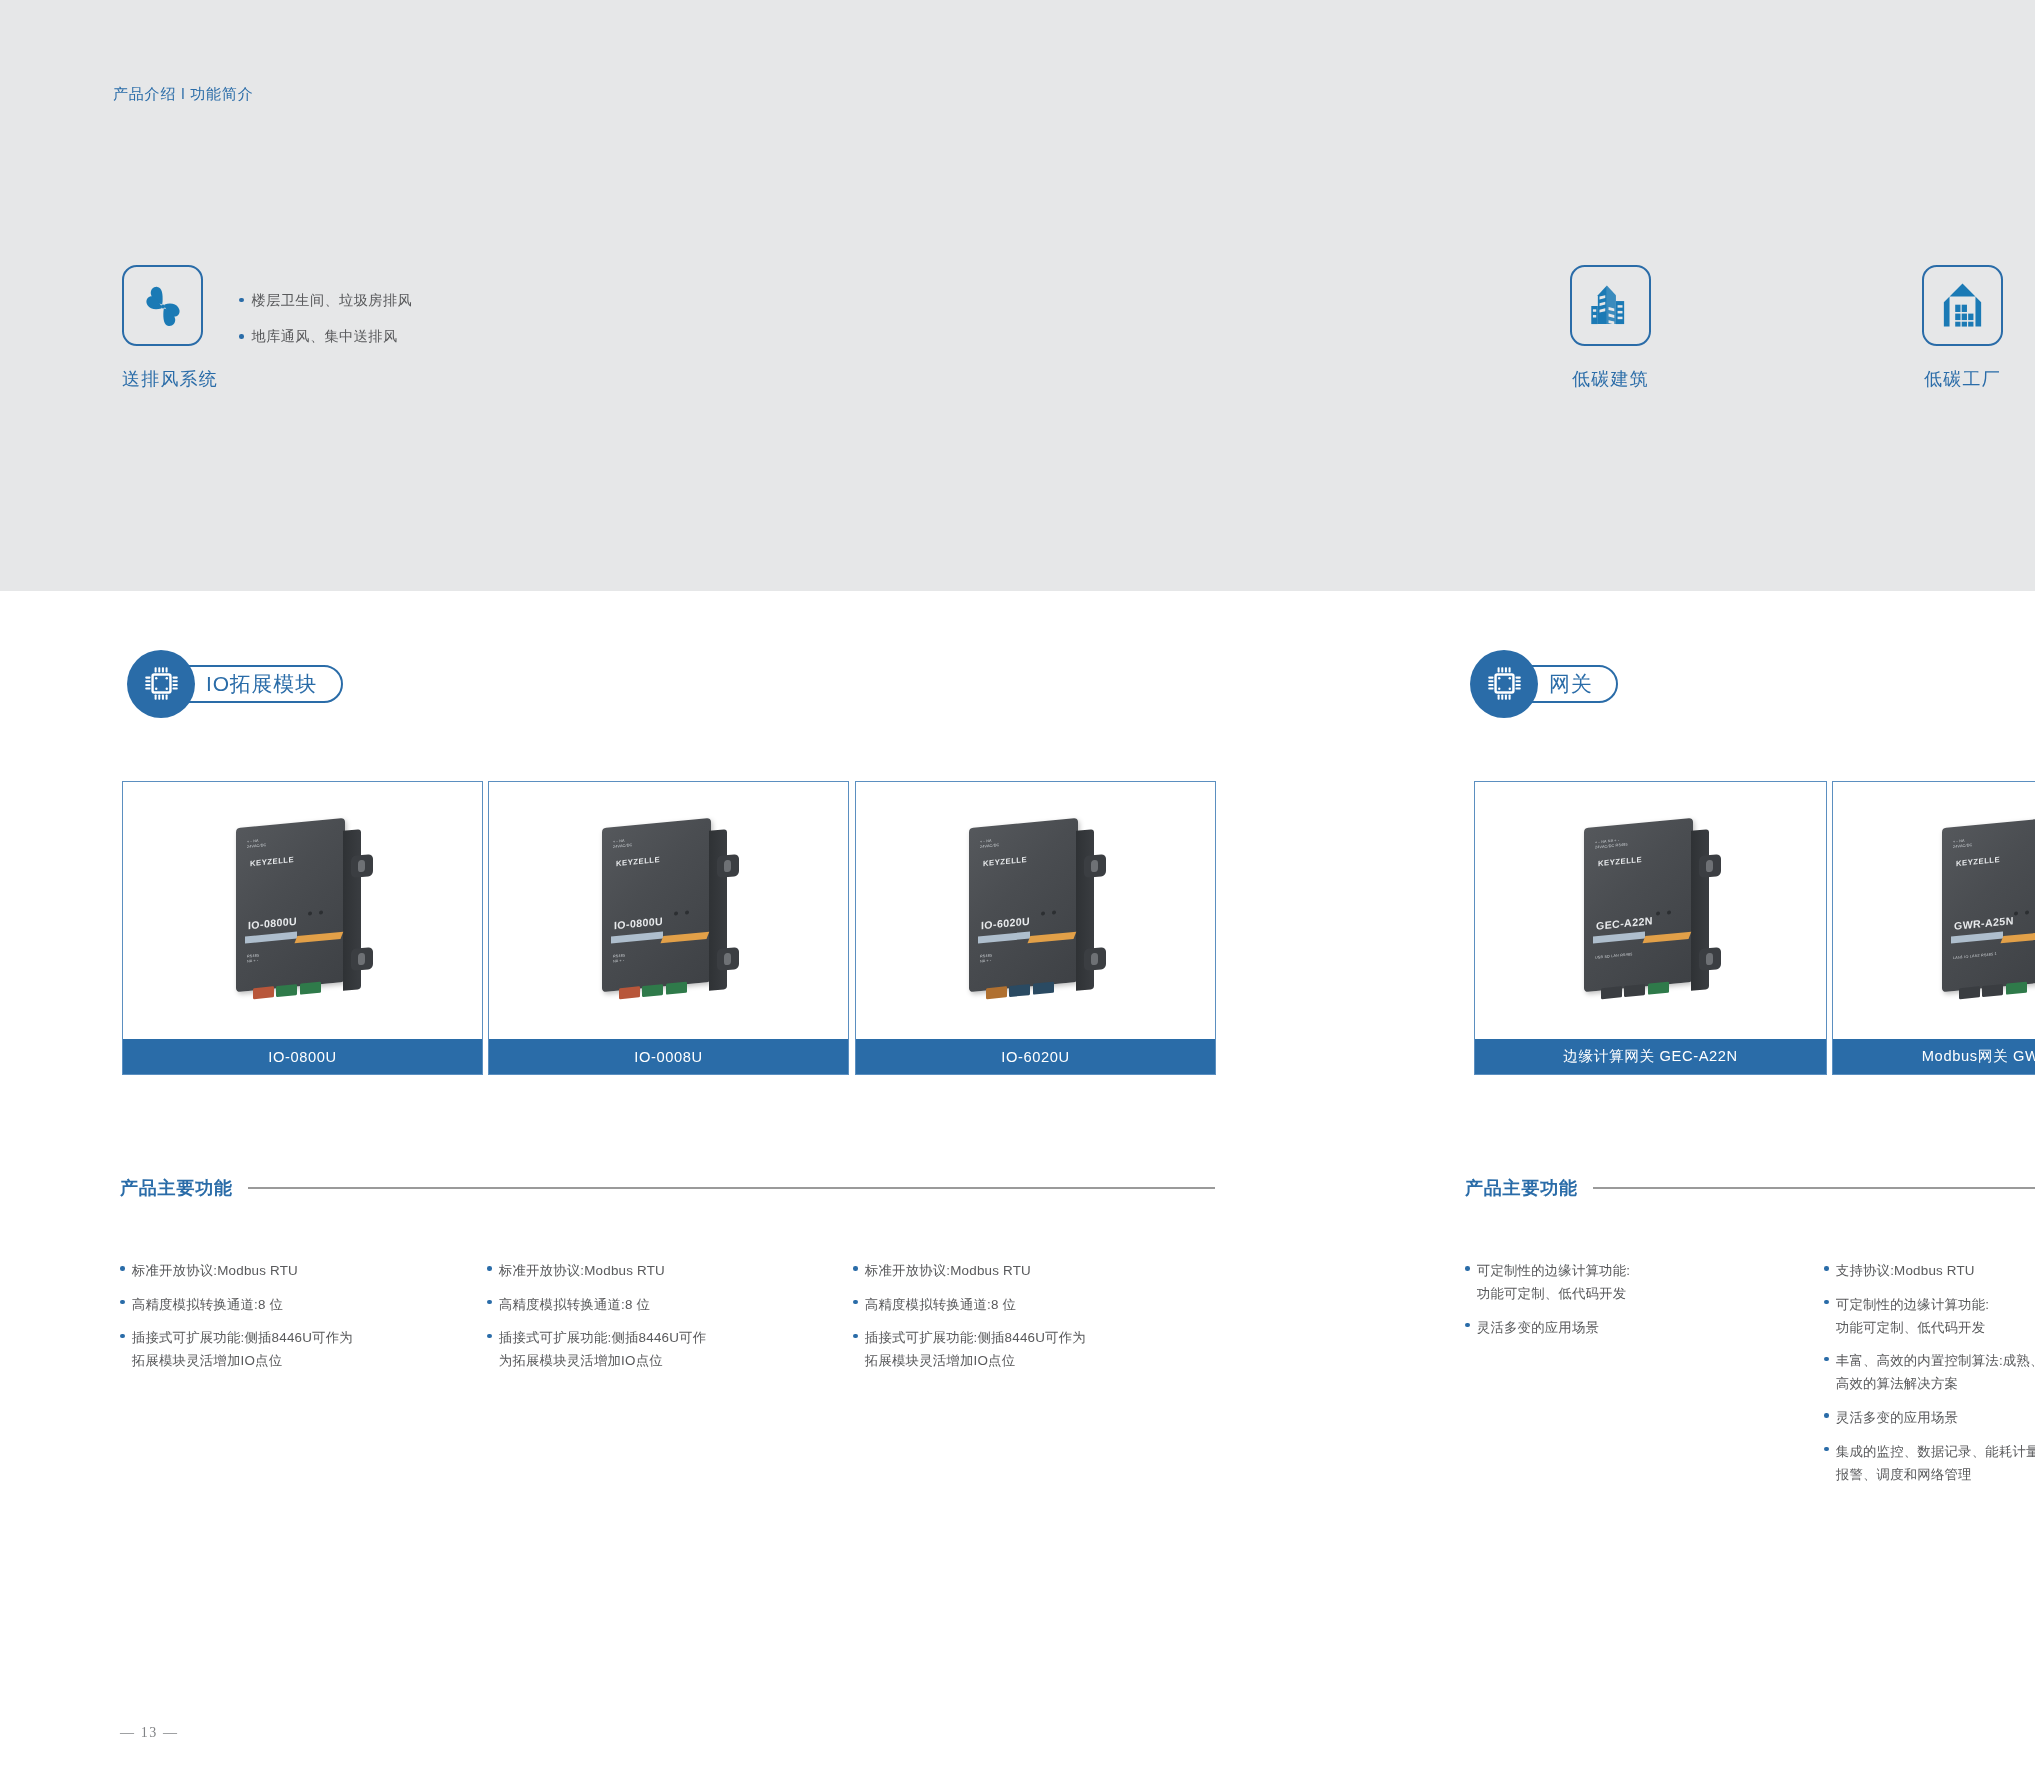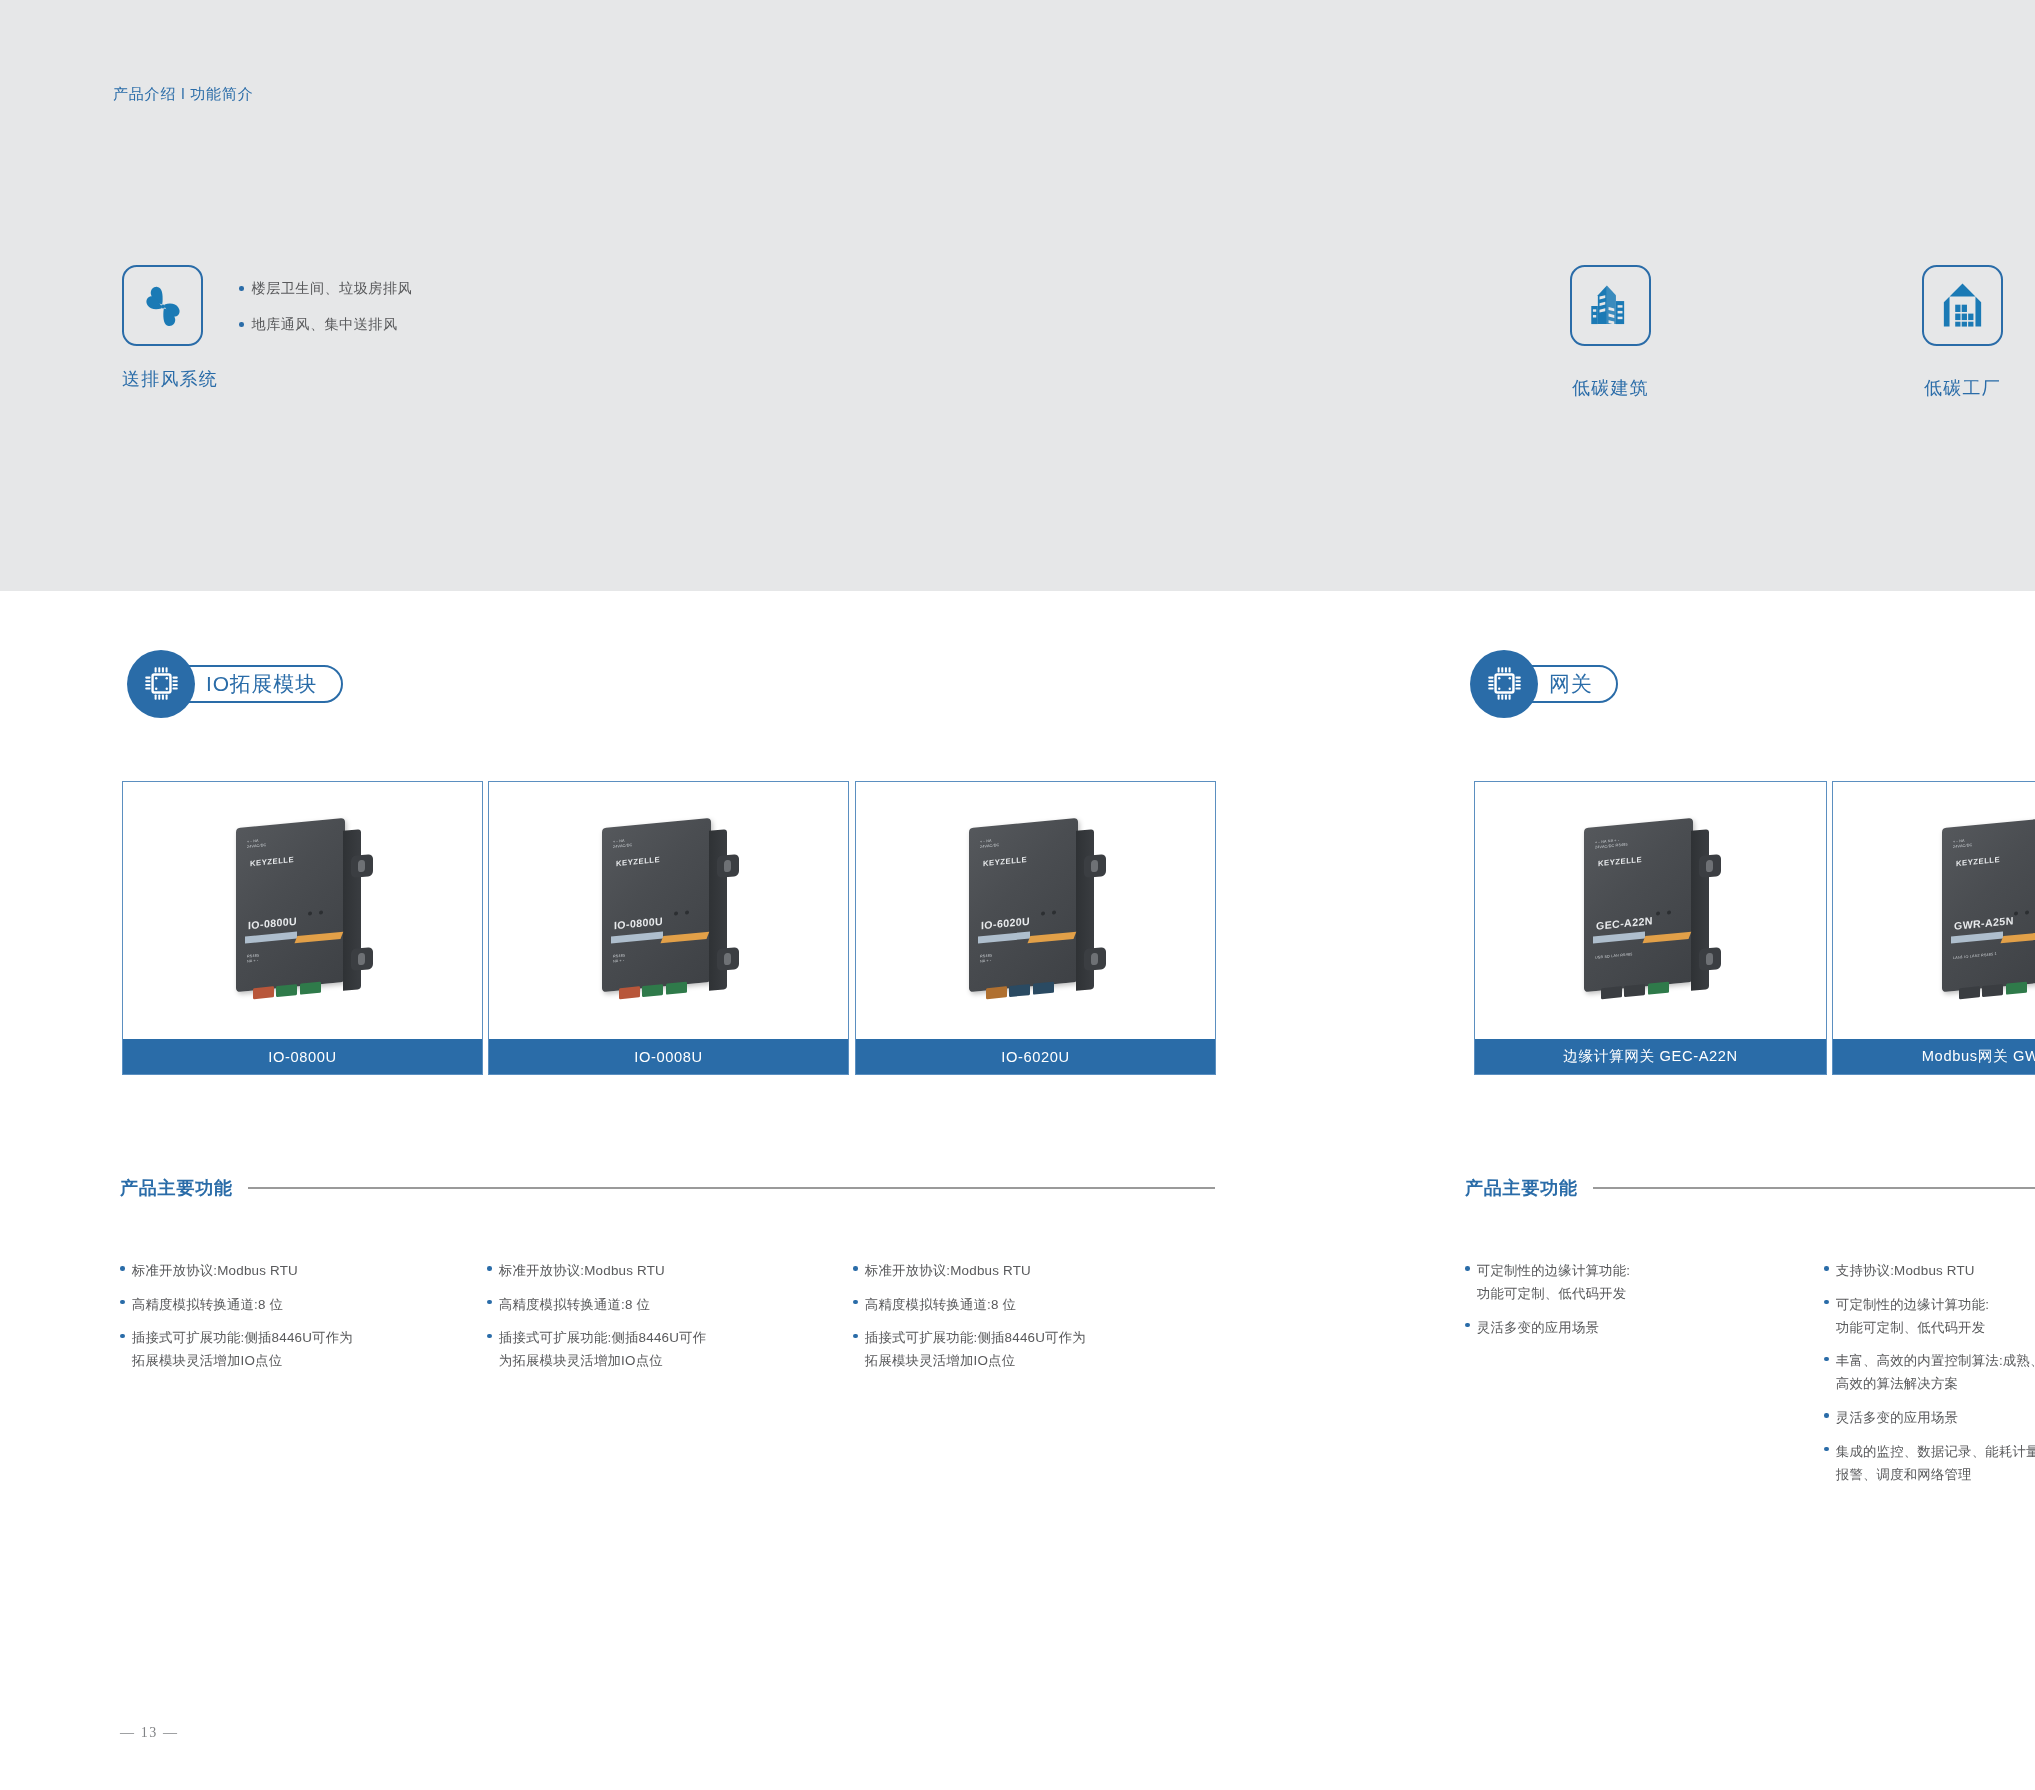--- a/index.html
+++ b/index.html
@@ -35,21 +35,21 @@
     white-space: nowrap;
   }
   .run-head.left  { left: 113px; }
 
   
   .scen {
     position: absolute;
     display: flex;
     flex-direction: column;
   }
-  .scen-row { display: flex; align-items: flex-start; }
+  .scen-row { display: flex; align-items: flex-end; }
 
   .icon-frame {
     width: 81px; height: 81px;
     border: 2px solid #2a6ca8;
     border-radius: 14.7px;
     background: transparent;
     display: flex;
     align-items: center;
     justify-content: center;
     flex: 0 0 auto;
@@ -92,21 +92,21 @@
 
   
   .bld {
     position: absolute;
     width: 81px;
     display: flex;
     flex-direction: column;
     align-items: center;
   }
   .bld .bld-cap {
-    margin-top: 30px;
+    margin-top: 21px;
     font-size: 18px;
     letter-spacing: 1.2px;
     color: #2a6ca8;
     white-space: nowrap;
   }
 
   
   .sec-head {
     position: absolute;
     display: flex;

